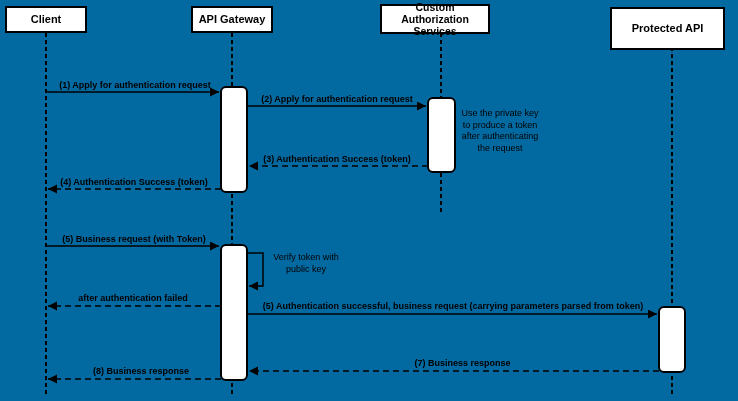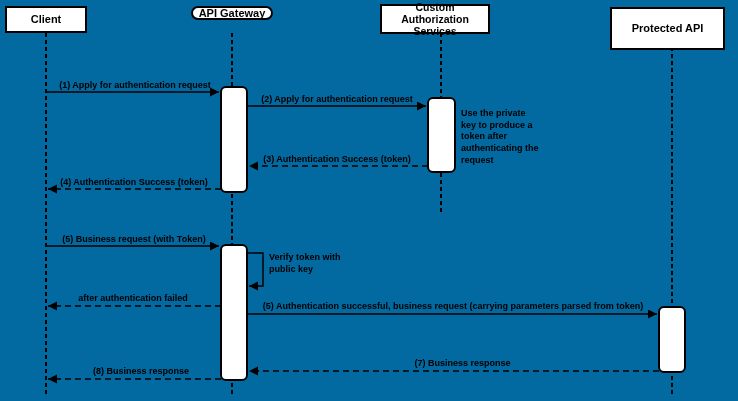--- a/index.html
+++ b/index.html
@@ -59,24 +59,24 @@
     transform: translateX(-50%);
     white-space: nowrap;
     font-size: 9px;
     font-weight: bold;
     color: #000000;
     z-index: 4;
   }
   .blocklabel {
     position: absolute;
     font-size: 9px;
-    font-weight: bold;
+    font-weight: normal;
     color: #000000;
     line-height: 1.3;
-    text-align: left;
+    text-align: center;
     z-index: 4;
   }
 </style>
 </head>
 <body>
 
 <div class="stage">
 
   <svg class="layer" width="738" height="401" viewBox="0 0 738 401">
     <defs>
@@ -103,21 +103,21 @@
     <path class="msg solid" d="M247,253 L263,253 L263,286 L249,286" marker-end="url(#arrowhead)"></path>
     <line class="msg dashed" x1="221" y1="306" x2="48" y2="306" marker-end="url(#arrowhead)"></line>
     <line class="msg solid" x1="247" y1="314" x2="657" y2="314" marker-end="url(#arrowhead)"></line>
     <line class="msg dashed" x1="659" y1="371" x2="249" y2="371" marker-end="url(#arrowhead)"></line>
     <line class="msg dashed" x1="221" y1="379" x2="48" y2="379" marker-end="url(#arrowhead)"></line>
   </svg>
 
   <div class="pbox" style="left:5px;   top:6px; width:82px;  height:27px;">
     <span>Client</span>
   </div>
-  <div class="pbox" style="left:191px; top:6px; width:82px;  height:14px;border-radius:7px;">
+  <div class="pbox" style="left:191px; top:6px; width:82px;  height:27px;">
     <span>API Gateway</span>
   </div>
   <div class="pbox" style="left:380px; top:4px; width:110px; height:30px; font-size:10.5px;">
     <span>Custom Authorization Services</span>
   </div>
   <div class="pbox" style="left:610px; top:7px; width:115px; height:43px;">
     <span>Protected API</span>
   </div>
 
   <div class="mlabel" style="left:135px; top:80px;">(1) Apply for authentication request</div>

